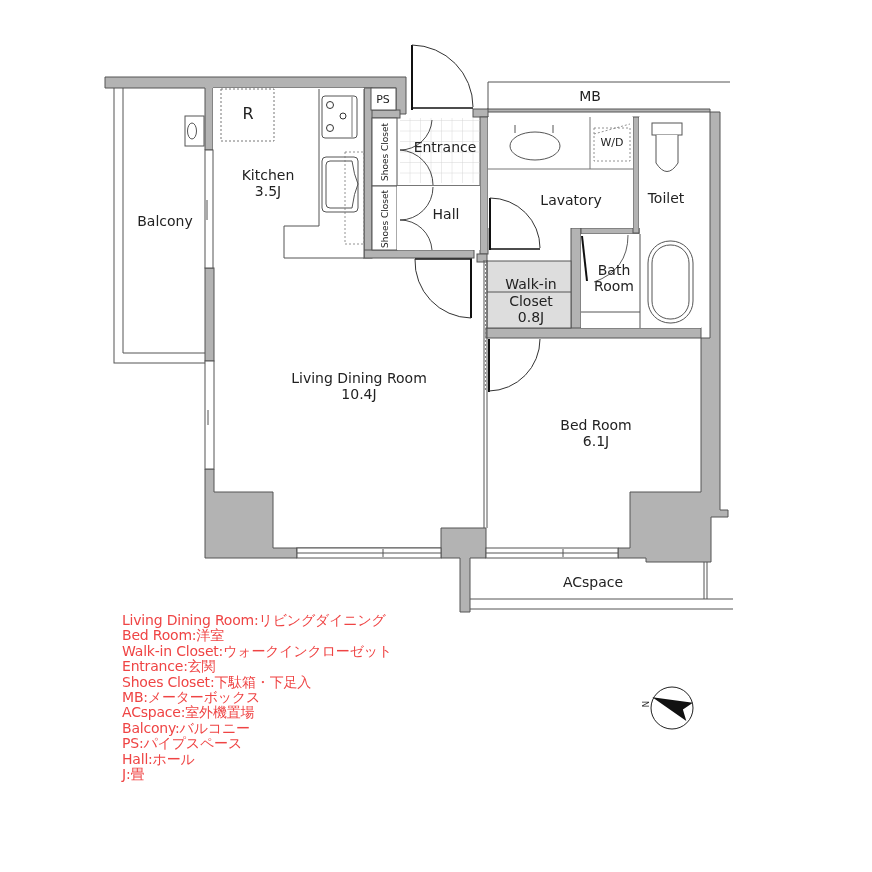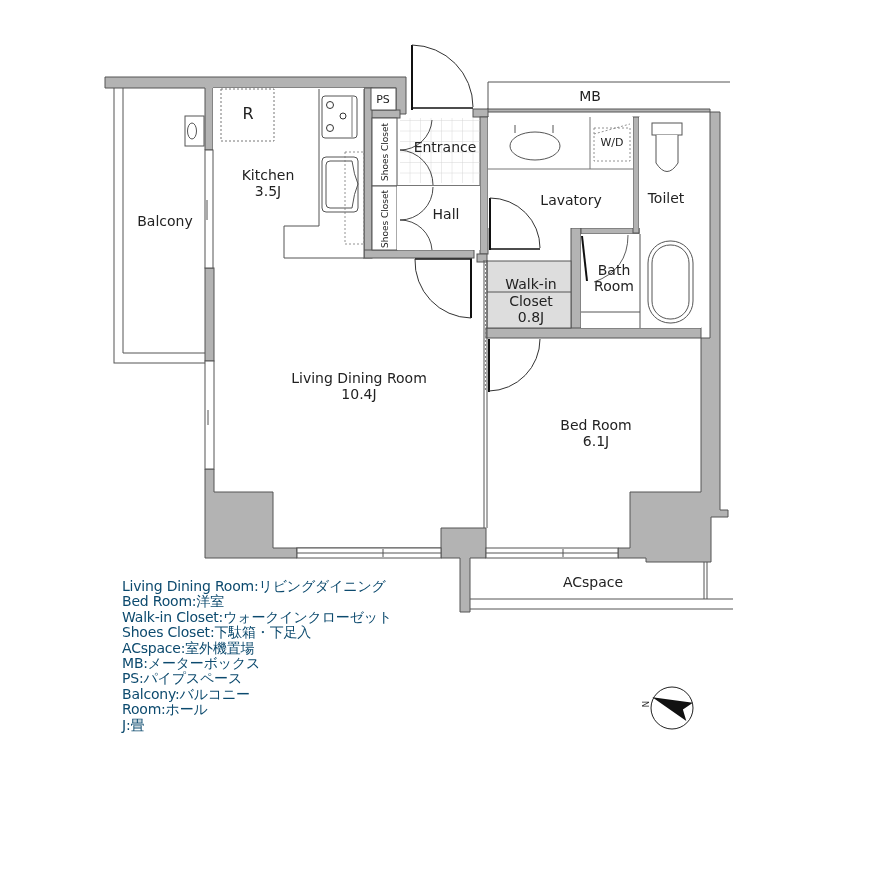--- a/index.html
+++ b/index.html
@@ -1,19 +1,19 @@
 <!DOCTYPE html>
 <html><head>
 <meta charset="utf-8">
 <style>
   html,body{margin:0;padding:0;background:#ffffff;}
   body{width:872px;height:872px;position:relative;overflow:hidden;font-family:"DejaVu Sans","Liberation Sans",sans-serif;}
   #plan{position:absolute;left:0;top:0;width:872px;height:872px;}
   .lbl{font-family:"DejaVu Sans","Liberation Sans",sans-serif;fill:#222;}
-  .legend{position:absolute;left:122px;top:579px;font-size:14px;line-height:15.4px;color:#0c4a6e;font-family:"DejaVu Sans","Liberation Sans",sans-serif;letter-spacing:-0.2px;}
+  .legend{position:absolute;left:122px;top:613px;font-size:14px;line-height:15.4px;color:#ef4444;font-family:"DejaVu Sans","Liberation Sans",sans-serif;letter-spacing:-0.2px;}
   .legend div{white-space:nowrap;}
 </style>
 </head>
 <body>
 
 <svg id="plan" viewBox="0 0 872 872" xmlns="http://www.w3.org/2000/svg">
   <defs>
     <pattern id="tiles" width="10.5" height="10.5" patternUnits="userSpaceOnUse" x="400" y="121">
       <path d="M10.5 0 V10.5 M0 10.5 H10.5" stroke="#cfcfcf" stroke-width="0.8" fill="none"></path>
     </pattern>
@@ -211,20 +211,21 @@
     <circle cx="672" cy="708" r="21" fill="#fff" stroke="#222" stroke-width="1"></circle>
     <path d="M651 700 L692 700 L683 708 L688 719 Z" fill="#111" transform="rotate(8 672 708)"></path>
     <text class="lbl" x="0" y="0" font-size="9" text-anchor="middle" transform="translate(642,704) rotate(90)">N</text>
   </g>
 </svg>
 
 <div class="legend">
   <div>Living Dining Room:リビングダイニング</div>
   <div>Bed Room:洋室</div>
   <div>Walk-in Closet:ウォークインクローゼット</div>
+  <div>Entrance:玄関</div>
   <div>Shoes Closet:下駄箱・下足入</div>
+  <div>MB:メーターボックス</div>
   <div>ACspace:室外機置場</div>
-  <div>MB:メーターボックス</div>
+  <div>Balcony:バルコニー</div>
   <div>PS:パイプスペース</div>
-  <div>Balcony:バルコニー</div>
-  <div>Room:ホール</div>
+  <div>Hall:ホール</div>
   <div>J:畳</div>
 </div>
 
 </body></html>

